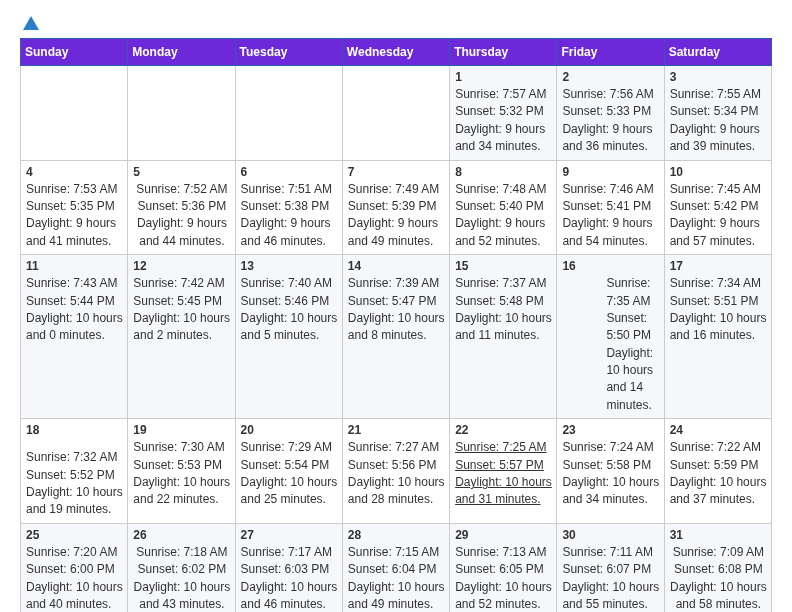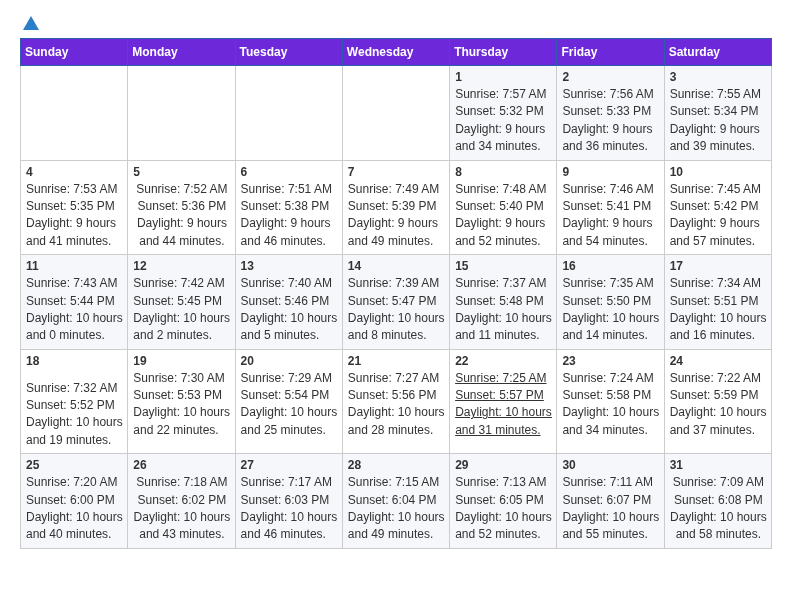--- a/index.html
+++ b/index.html
@@ -219,21 +219,21 @@
         </td>
         <td>
           <span class="day-num">15</span>
           <div class="day-info" style="white-space: pre-line;">Sunrise: 7:37 AM
 Sunset: 5:48 PM
 Daylight: 10 hours
 and 11 minutes.</div>
         </td>
         <td>
           <span class="day-num">16</span>
-          <div class="day-info" style="white-space: pre-line;">Sunrise: 7:35 AM
+          <div class="day-info" style="white-space: pre-line; margin-left: 44px;">Sunrise: 7:35 AM
 Sunset: 5:50 PM
 Daylight: 10 hours
 and 14 minutes.</div>
         </td>
         <td>
           <span class="day-num">17</span>
           <div class="day-info" style="white-space: pre-line;">Sunrise: 7:34 AM
 Sunset: 5:51 PM
 Daylight: 10 hours
 and 16 minutes.</div>

